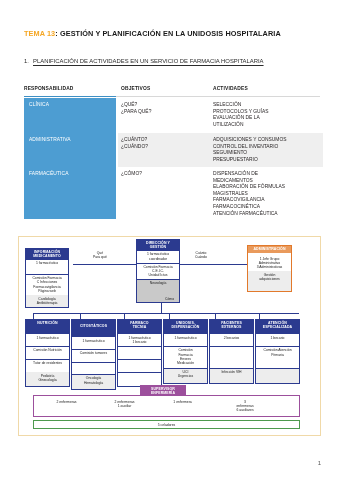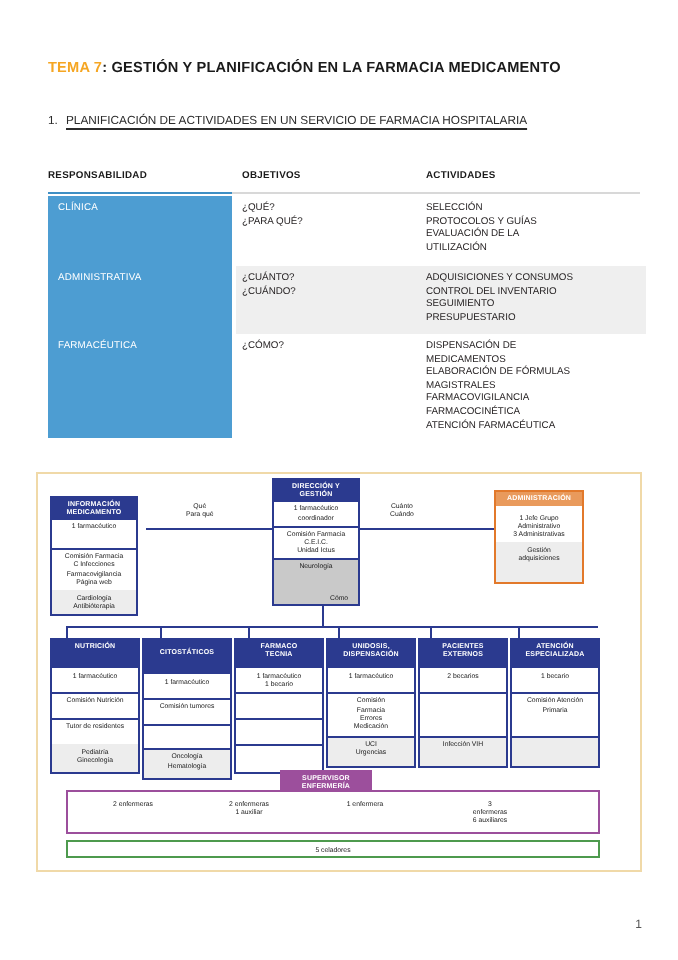--- a/index.html
+++ b/index.html
@@ -91,21 +91,21 @@
     position:absolute;right:18px;bottom:14px;
     font-size:6px;color:#555;
   }
 </style>
 </head>
 <body>
 
 <div class="page">
 
   <div class="title">
-    <span class="tema">TEMA 7</span><span class="rest">: GESTIÓN Y PLANIFICACIÓN EN LA FARMACIA MEDICAMENTO</span>
+    <span class="tema">TEMA 13</span><span class="rest">: GESTIÓN Y PLANIFICACIÓN EN LA UNIDOSIS HOSPITALARIA</span>
   </div>
 
   <div class="subhead">
     <span class="num">1.</span><span class="u">PLANIFICACIÓN DE ACTIVIDADES EN UN SERVICIO DE FARMACIA HOSPITALARIA</span>
   </div>
 
   <div class="tbl">
     <div class="thead">
       <div class="th c1">RESPONSABILIDAD</div>
       <div class="th c2">OBJETIVOS</div>

